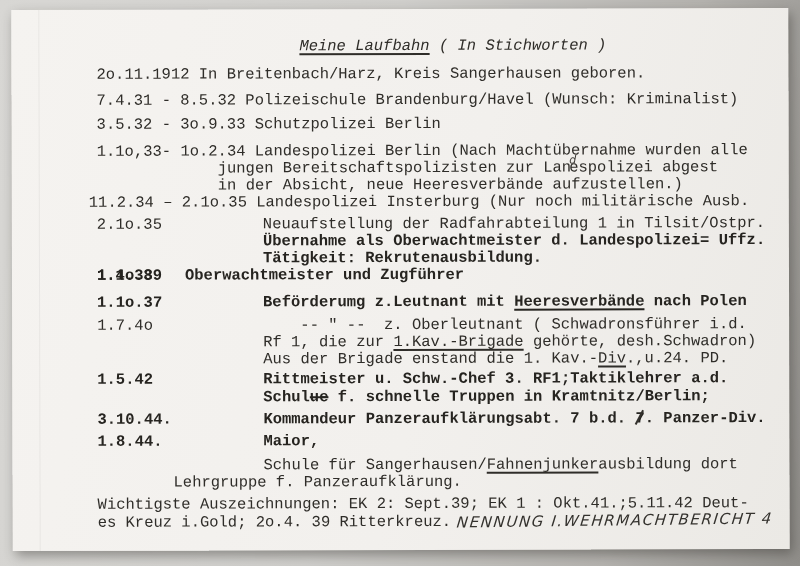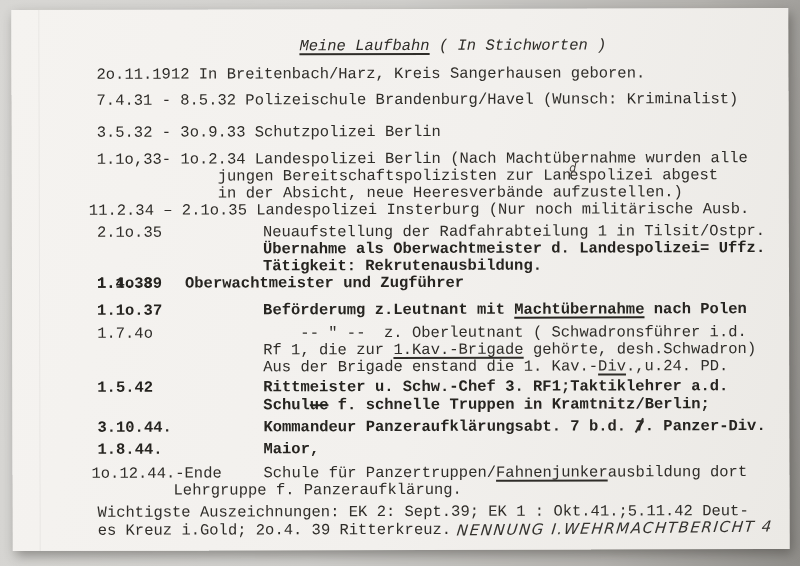--- a/index.html
+++ b/index.html
@@ -48,36 +48,36 @@
   }
 </style>
 </head>
 <body>
 
 <div class="paper">
   <div class="content">
       <div class="line" style="margin-top: 29px;"><span class="body" style="margin-left: 203px; font-style: italic;"><span class="u">Meine Laufbahn</span><span> ( In Stichworten )</span></span></div>
       <div class="line" style="margin-top: 11px;"><span class="body" style="margin-left: 0px;"><span>2o.11.1912 In Breitenbach/Harz, Kreis Sangerhausen geboren.</span></span></div>
       <div class="line" style="margin-top: 9px;"><span class="body" style="margin-left: 0px;"><span>7.4.31 - 8.5.32 Polizeischule Brandenburg/Havel (Wunsch: Kriminalist)</span></span></div>
-      <div class="line" style="margin-top: 7px;"><span class="body" style="margin-left: 0px; margin-top: 8px;"><span>3.5.32 - 3o.9.33 Schutzpolizei Berlin</span></span></div>
+      <div class="line" style="margin-top: 7px;"><span class="body" style="margin-left: 0px;"><span>3.5.32 - 3o.9.33 Schutzpolizei Berlin</span></span></div>
       <div class="line" style="margin-top: 10px;"><span class="body" style="margin-left: 0px;"><span>1.1o,33- 1o.2.34 Landespolizei Berlin (Nach Machtübernahme wurden alle</span></span></div>
       <div class="line" style="margin-top: 0px;"><span class="body" style="margin-left: 121px;"><span>jungen Bereitschaftspolizisten zur Lan</span><span class="hwsup">d</span><span>espolizei abgest</span></span></div>
       <div class="line" style="margin-top: 0px;"><span class="body" style="margin-left: 121px;"><span>in der Absicht, neue Heeresverbände aufzustellen.)</span></span></div>
       <div class="line" style="margin-top: 0px;"><span class="body" style="margin-left: -8px;"><span>11.2.34 – 2.1o.35 Landespolizei Insterburg (Nur noch militärische Ausb.</span></span></div>
       <div class="line" style="margin-top: 5px;"><span class="date">2.1o.35</span><span class="body" style="margin-left: 166px;"><span>Neuaufstellung der Radfahrabteilung 1 in Tilsit/Ostpr.</span></span></div>
       <div class="line bold" style="margin-top: 0px;"><span class="body" style="margin-left: 166px;"><span>Übernahme als Oberwachtmeister d. Landespolizei= Uffz.</span></span></div>
       <div class="line bold" style="margin-top: 0px;"><span class="body" style="margin-left: 166px;"><span>Tätigkeit: Rekrutenausbildung.</span></span></div>
       <div class="line bold" style="margin-top: 0px;"><span class="date">1.4.38</span></div>
       <div class="line bold" style="margin-top: 0px;"><span class="date">1.1o.39</span><span class="body" style="margin-left: 88px;"><span>Oberwachtmeister und Zugführer</span></span></div>
-      <div class="line bold" style="margin-top: 10px;"><span class="date">1.1o.37</span><span class="body" style="margin-left: 166px;"><span>Beförderumg z.Leutnant mit </span><span class="u">Machtübernahme</span><span> nach Polen</span></span></div>
+      <div class="line bold" style="margin-top: 10px;"><span class="date">1.1o.37</span><span class="body" style="margin-left: 166px;"><span>Beförderumg z.Leutnant mit </span><span class="u">Heeresverbände</span><span> nach Polen</span></span></div>
       <div class="line" style="margin-top: 6px;"><span class="date">1.7.4o</span><span class="body" style="margin-left: 166px;"><span>    -- " --  z. Oberleutnant ( Schwadronsführer i.d.</span></span></div>
       <div class="line" style="margin-top: 0px;"><span class="body" style="margin-left: 166px;"><span>Rf 1, die zur </span><span class="u">1.Kav.-Brigade</span><span> gehörte, desh.Schwadron)</span></span></div>
       <div class="line" style="margin-top: 0px;"><span class="body" style="margin-left: 166px;"><span>Aus der Brigade enstand die 1. Kav.-</span><span class="u">Div</span><span>.,u.24. PD.</span></span></div>
       <div class="line bold" style="margin-top: 3px;"><span class="date">1.5.42</span><span class="body" style="margin-left: 166px;"><span>Rittmeister u. Schw.-Chef 3. RF1;Taktiklehrer a.d.</span></span></div>
       <div class="line bold" style="margin-top: 1px;"><span class="body" style="margin-left: 166px;"><span>Schul</span><span class="strike">ue</span><span> f. schnelle Truppen in Kramtnitz/Berlin;</span></span></div>
       <div class="line bold" style="margin-top: 5px;"><span class="date">3.10.44.</span><span class="body" style="margin-left: 166px;"><span>Kommandeur Panzeraufklärungsabt. 7 b.d. </span><span class="slash">7</span><span>. Panzer-Div.</span></span></div>
       <div class="line bold" style="margin-top: 5px;"><span class="date">1.8.44.</span><span class="body" style="margin-left: 166px;"><span>Maior,</span></span></div>
-      <div class="line" style="margin-top: 7px;"><span class="date" style="left: -6px;">1o.12.44.-Ende</span><span class="body" style="margin-left: 166px;"><span>Schule für Panzertruppen/</span><span class="u">Fahnenjunker</span><span>ausbildung dort</span></span></div>
+      <div class="line" style="margin-top: 7px;"><span class="body" style="margin-left: 166px;"><span>Schule für Sangerhausen/</span><span class="u">Fahnenjunker</span><span>ausbildung dort</span></span></div>
       <div class="line" style="margin-top: 0px;"><span class="body" style="margin-left: 76px;"><span>Lehrgruppe f. Panzeraufklärung.</span></span></div>
       <div class="line" style="margin-top: 5px;"><span class="body" style="margin-left: 0px;"><span>Wichtigste Auszeichnungen: EK 2: Sept.39; EK 1 : Okt.41.;5.11.42 Deut-</span></span></div>
       <div class="line" style="margin-top: 0px;"><span class="body" style="margin-left: 0px;"><span>es Kreuz i.Gold; 2o.4. 39 Ritterkreuz.</span><span class="hw"> NENNUNG I.WEHRMACHTBERICHT 4</span></span></div>
     </div>
 </div>
 
 </body></html>

